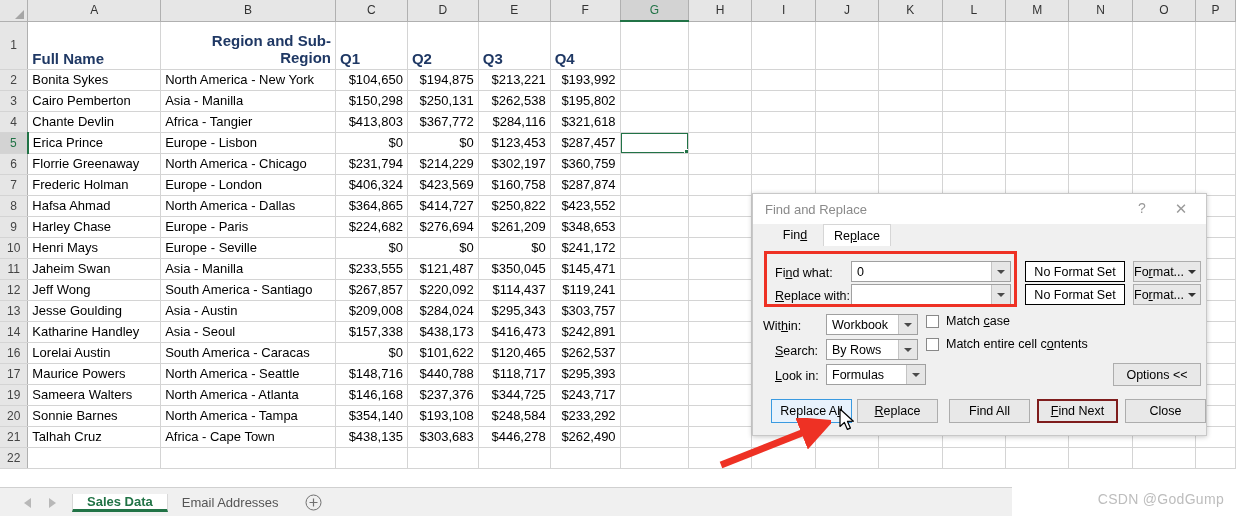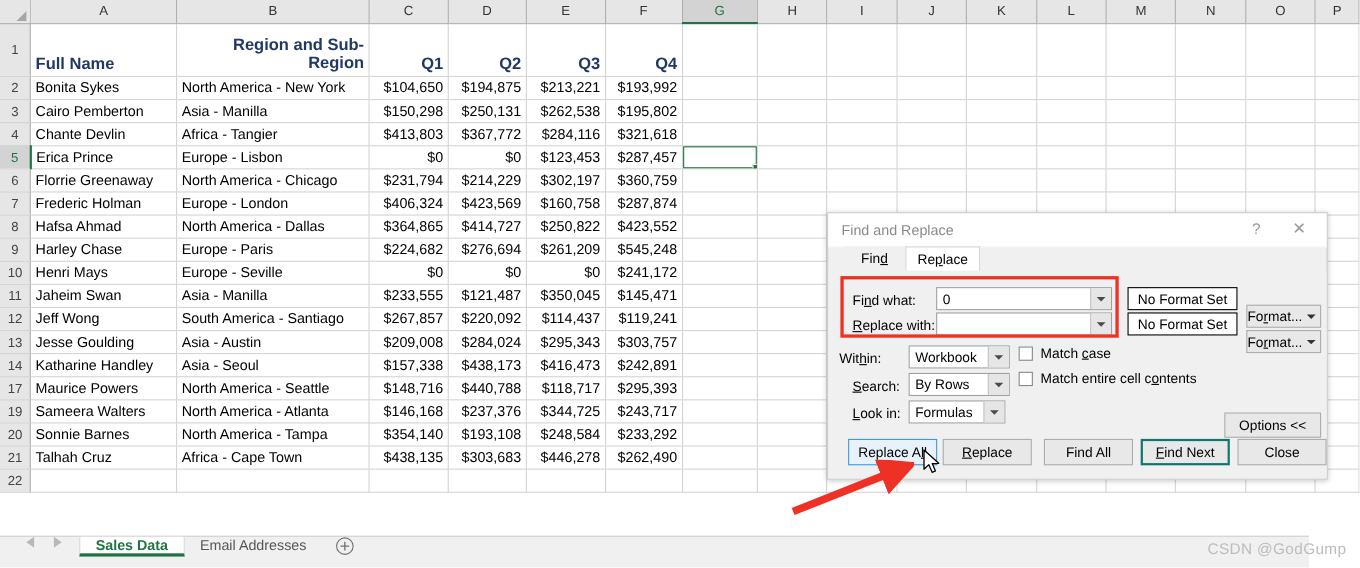--- a/index.html
+++ b/index.html
@@ -76,39 +76,39 @@
   td.cell.blank{padding:0;}
 
   
   tr.hdrrow td.cell{
     font-weight:bold;
     color:#1f3864;
     font-size:15px;
     vertical-align:bottom;
     padding-bottom:2px;
   }
-  tr.hdrrow td.cell.num{text-align:right;}
+  tr.hdrrow td.cell.num{text-align:left;}
   .wrap2{line-height:1.12;white-space:normal;text-align:right;}
 
   
   td.cell.activecell{position:relative;}
   .selbox{
     position:absolute;left:-1px;top:-1px;right:-1px;bottom:-1px;
     border:2px solid #217346;box-sizing:border-box;pointer-events:none;
   }
   .fillhandle{
     position:absolute;right:-3px;bottom:-3px;width:5px;height:5px;
     background:#217346;border:1px solid #fff;
   }
 
   
   #tabbar{
-    position:absolute;left:0;top:487px;width:1190px;height:29px;
+    position:absolute;left:0;top:487px;width:1012px;height:29px;
     background:#f0f0f0;border-top:1px solid #d0d0d0;
-    display:flex;align-items:flex-start;
+    display:flex;align-items:center;
   }
   .navarrows{display:flex;align-items:center;gap:18px;padding:0 16px 0 24px;}
   .navarrows .arw{width:0;height:0;border-top:5px solid transparent;border-bottom:5px solid transparent;}
   .navarrows .left{border-right:7px solid #b8b8b8;}
   .navarrows .right{border-left:7px solid #b8b8b8;}
   .sheettab{
     display:flex;align-items:center;padding:0 14px;
     font-size:13px;color:#555;cursor:default;
   }
   .sheettab.active{
@@ -201,21 +201,21 @@
     position:absolute;height:21px;background:#fff;
     border:1px solid #000;box-sizing:border-box;
     display:flex;align-items:center;justify-content:center;
     font-size:12.5px;
   }
   .btn{
     background:#e8e8e8;border:1px solid #adadad;box-sizing:border-box;
     display:flex;align-items:center;justify-content:center;
     font-size:12.5px;color:#000;
   }
-  .fmtbtn{position:absolute;height:21px;margin-top:16px;}
+  .fmtbtn{position:absolute;height:21px;}
   .fmtbtn .lbl{flex:1;text-align:center;}
   .fmtbtn .dd{
     width:16px;display:flex;align-items:center;justify-content:center;
   }
   .dd .caret{
     width:0;height:0;border-left:4px solid transparent;border-right:4px solid transparent;
     border-top:4px solid #333;
   }
 
   
@@ -230,25 +230,25 @@
     border-left:1px solid #c4c4c4;
     display:flex;align-items:center;justify-content:center;
   }
 
   .chk{position:absolute;display:flex;align-items:center;gap:7px;}
   .chk .box{
     width:13px;height:13px;background:#fff;border:1px solid #888;box-sizing:border-box;
   }
   .chk .txt{font-size:12.5px;color:#000;}
 
-  .optbtn{position:absolute;height:23px;width:88px;margin-top:12px;}
+  .optbtn{position:absolute;height:23px;width:88px;}
 
   .actbtn{position:absolute;height:24px;width:81px;}
   .actbtn.hover{background:#e8f2fc;border:1px solid #3a9ae0;}
-  .actbtn.focused{border:2px solid #0f766e;background:#e8e8e8;}
+  .actbtn.focused{border:2px solid #7f1d1d;background:#e8e8e8;}
 
   
   #redarrow{position:absolute;left:713px;top:418px;z-index:20;pointer-events:none;}
 
   
   #cursor{position:absolute;left:839px;top:408px;z-index:30;pointer-events:none;}
 </style>
 </head>
 <body>
 
@@ -452,21 +452,21 @@
           <td class="cell blank"></td>
           <td class="cell blank"></td>
         </tr>
         <tr>
           <td class="rowhdr">9</td>
           <td class="cell">Harley Chase</td>
           <td class="cell">Europe - Paris</td>
           <td class="cell num">$224,682</td>
           <td class="cell num">$276,694</td>
           <td class="cell num">$261,209</td>
-          <td class="cell num">$545,248</td>
+          <td class="cell num">$348,653</td>
           <td class="cell blank"></td>
           <td class="cell blank"></td>
           <td class="cell blank"></td>
           <td class="cell blank"></td>
           <td class="cell blank"></td>
           <td class="cell blank"></td>
           <td class="cell blank"></td>
           <td class="cell blank"></td>
           <td class="cell blank"></td>
           <td class="cell blank"></td>
@@ -548,20 +548,39 @@
           <td class="cell blank"></td>
         </tr>
         <tr>
           <td class="rowhdr">14</td>
           <td class="cell">Katharine Handley</td>
           <td class="cell">Asia - Seoul</td>
           <td class="cell num">$157,338</td>
           <td class="cell num">$438,173</td>
           <td class="cell num">$416,473</td>
           <td class="cell num">$242,891</td>
+          <td class="cell blank"></td>
+          <td class="cell blank"></td>
+          <td class="cell blank"></td>
+          <td class="cell blank"></td>
+          <td class="cell blank"></td>
+          <td class="cell blank"></td>
+          <td class="cell blank"></td>
+          <td class="cell blank"></td>
+          <td class="cell blank"></td>
+          <td class="cell blank"></td>
+        </tr>
+        <tr>
+          <td class="rowhdr">16</td>
+          <td class="cell">Lorelai Austin</td>
+          <td class="cell">South America - Caracas</td>
+          <td class="cell num">$0</td>
+          <td class="cell num">$101,622</td>
+          <td class="cell num">$120,465</td>
+          <td class="cell num">$262,537</td>
           <td class="cell blank"></td>
           <td class="cell blank"></td>
           <td class="cell blank"></td>
           <td class="cell blank"></td>
           <td class="cell blank"></td>
           <td class="cell blank"></td>
           <td class="cell blank"></td>
           <td class="cell blank"></td>
           <td class="cell blank"></td>
           <td class="cell blank"></td>
@@ -748,21 +767,21 @@
 
     <div class="flabel" style="left:22px;top:95px;text-align:right;"><span class="u">S</span>earch:</div>
     <div class="selbtn" style="left:73px;top:93px;width:92px;">
       <span class="val">By Rows</span>
       <span class="drop">
           <i class="chev"></i>
         </span>
     </div>
 
     <div class="flabel" style="left:22px;top:120px;"><span class="u">L</span>ook in:</div>
-    <div class="selbtn" style="left:73px;top:118px;width:88px;">
+    <div class="selbtn" style="left:73px;top:118px;width:100px;">
       <span class="val">Formulas</span>
       <span class="drop">
           <i class="chev"></i>
         </span>
     </div>
 
     <div class="chk" style="left:173px;top:68px;">
       <span class="box"></span>
       <span class="txt">Match <span class="u">c</span>ase</span>
     </div>

